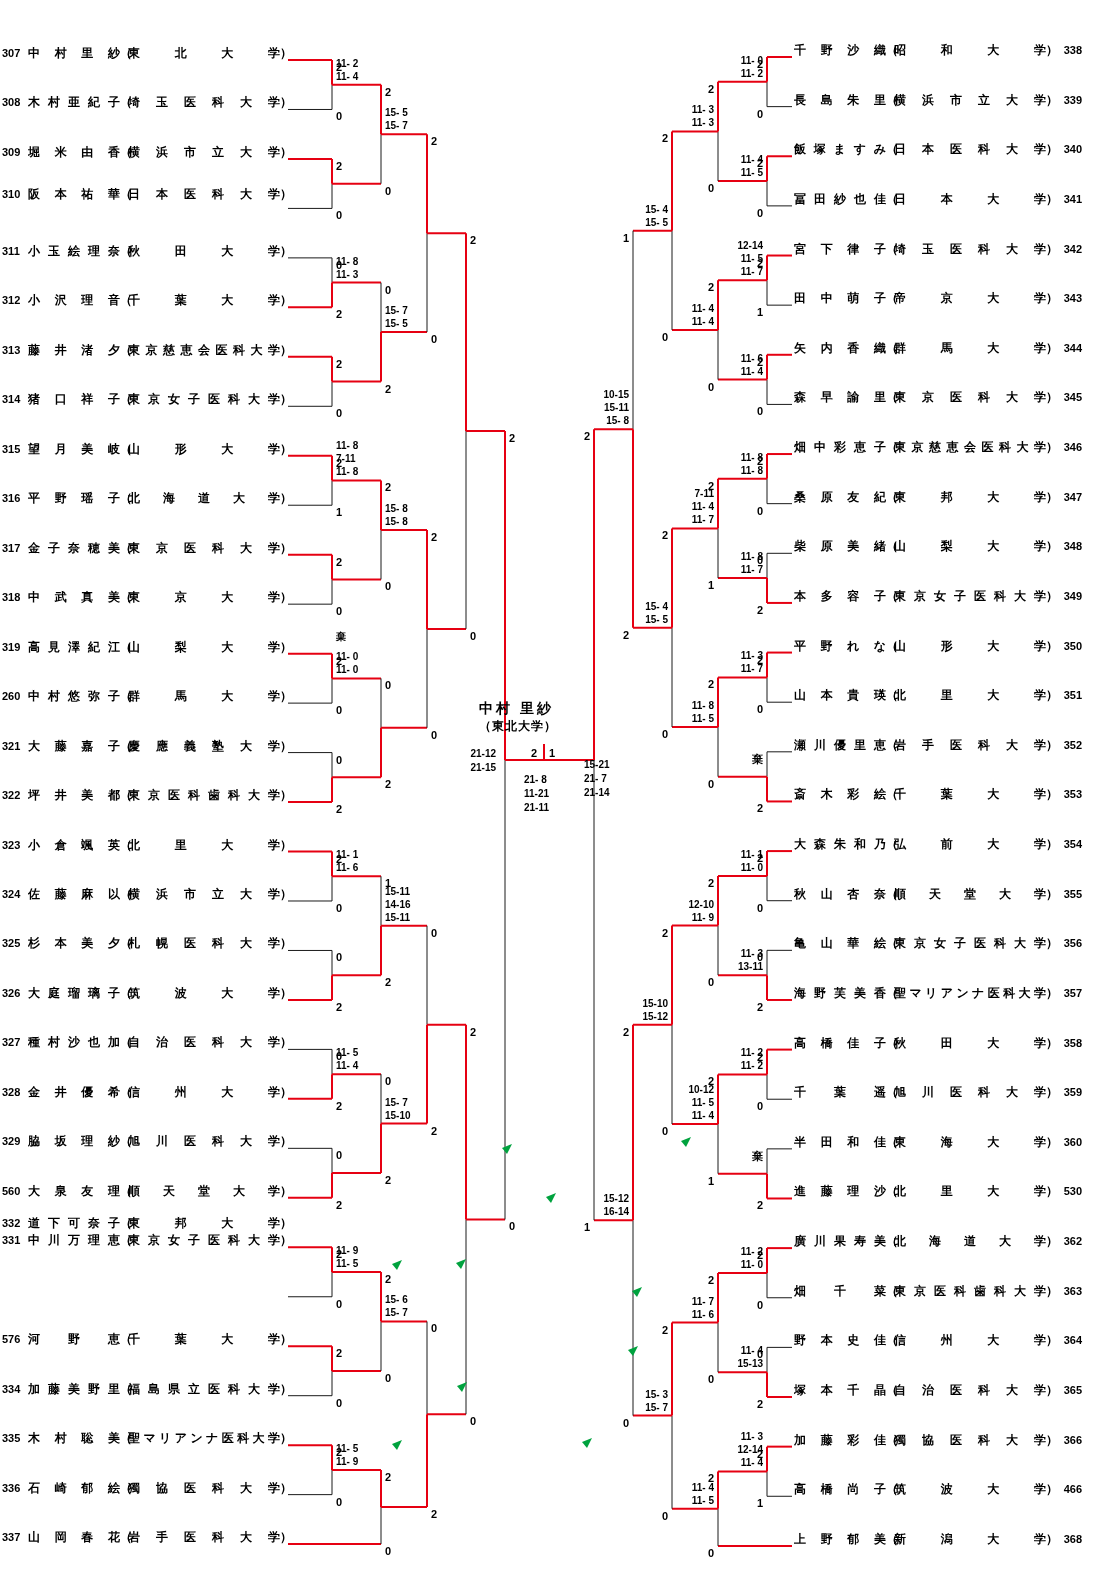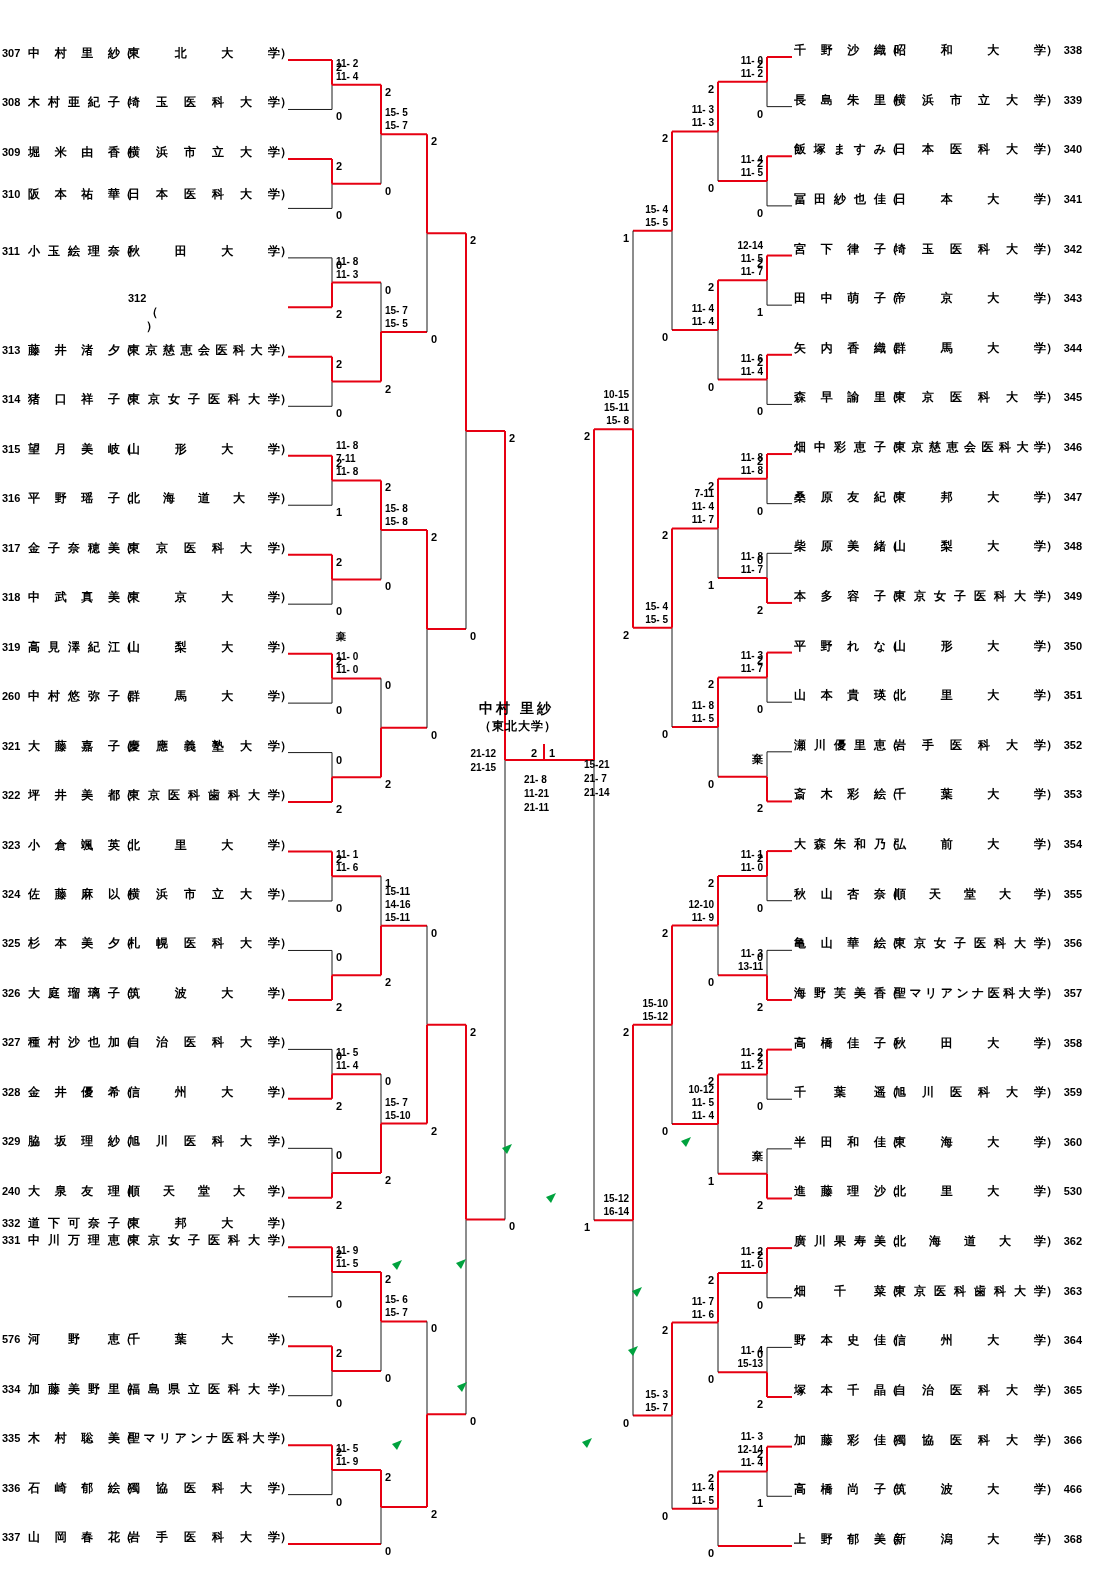--- a/index.html
+++ b/index.html
@@ -585,21 +585,21 @@
         </span>
         <span class="pp">（</span>
         <span class="just" style="width: 152px;">
           <span>秋</span>
           <span>田</span>
           <span>大</span>
           <span>学</span>
         </span>
         <span class="pp">）</span>
       </div>
-      <div class="prow left" style="top: 291.35px; flex-direction: column;">
+      <div class="prow left" style="top: 291.35px;">
         <span class="pno">312</span>
         <span class="just" style="width: 92px;">
           <span>小</span>
           <span>沢</span>
           <span>理</span>
           <span>音</span>
         </span>
         <span class="pp">（</span>
         <span class="just" style="width: 152px;">
           <span>千</span>
@@ -923,21 +923,21 @@
           <span>旭</span>
           <span>川</span>
           <span>医</span>
           <span>科</span>
           <span>大</span>
           <span>学</span>
         </span>
         <span class="pp">）</span>
       </div>
       <div class="prow left" style="top: 1181.81px;">
-        <span class="pno">240</span>
+        <span class="pno">560</span>
         <span class="just" style="width: 92px;">
           <span>大</span>
           <span>泉</span>
           <span>友</span>
           <span>理</span>
         </span>
         <span class="pp">（</span>
         <span class="just" style="width: 152px;">
           <span>順</span>
           <span>天</span>

